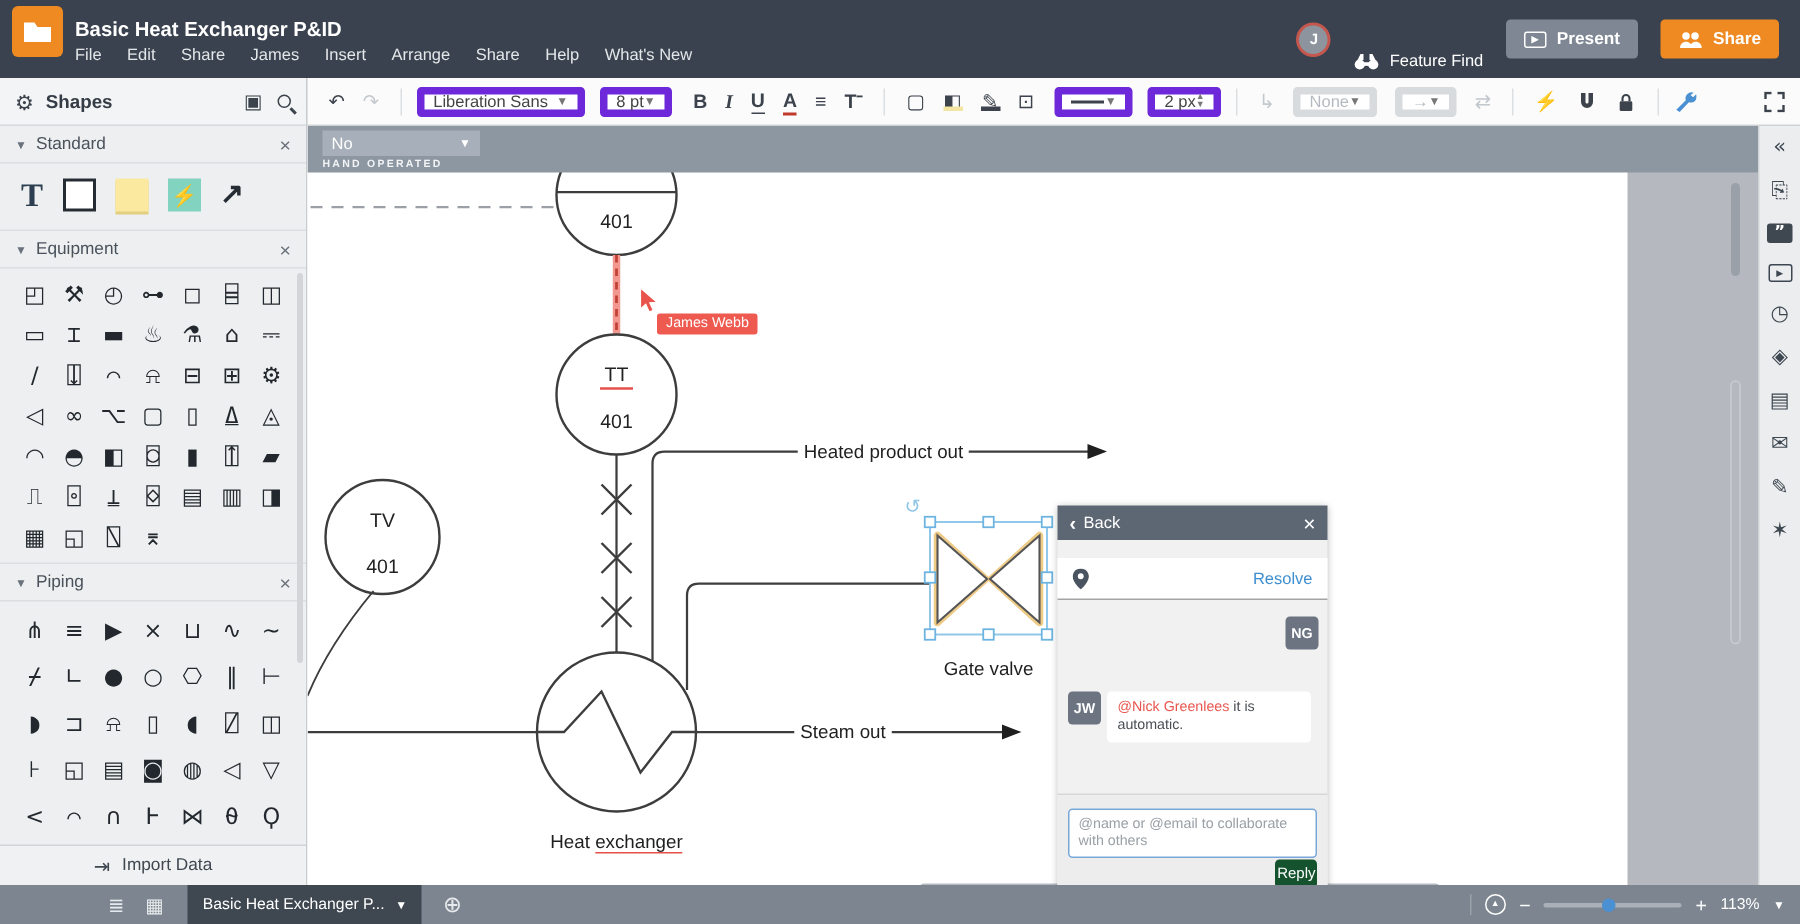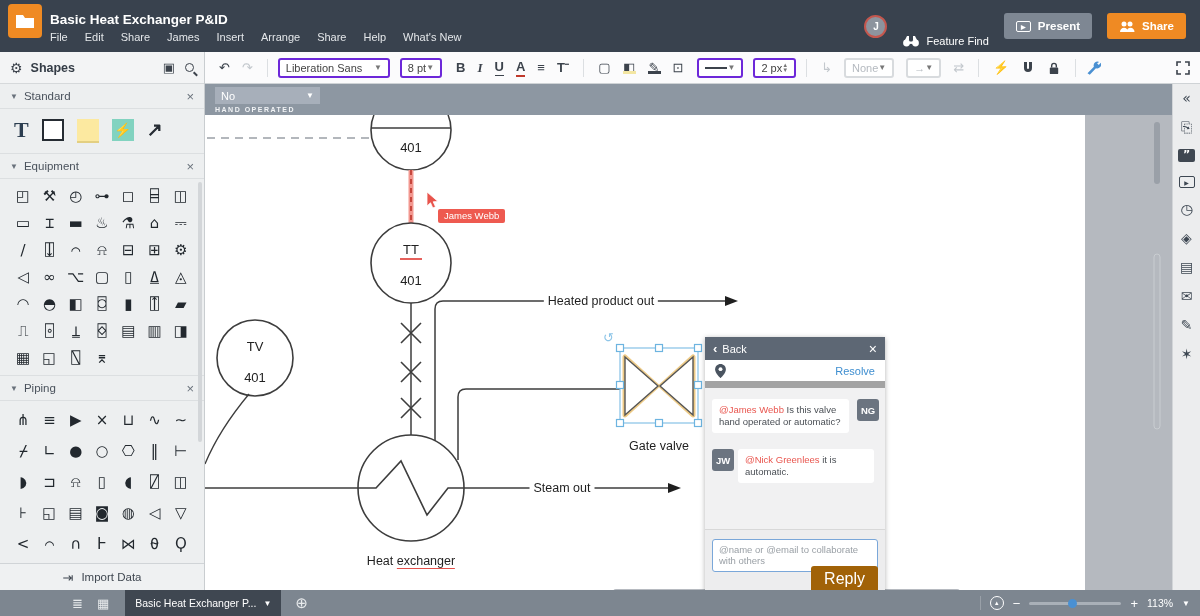--- a/index.html
+++ b/index.html
@@ -51,21 +51,21 @@
 
   
   .rightcol { flex:1; display:flex; flex-direction:column; min-width:0; }
 
   
   .toolbar { height:32px; background:#fbfbfc; border-bottom:1px solid #cfd3d6; display:flex; align-items:center; padding:0 10px; gap:10px; color:#3c434c; flex:0 0 auto; font-size:13px; }
   .tb-group { display:flex; align-items:center; gap:12px; padding:0 4px; }
   .tb-sep { width:1px; height:18px; background:#dcdfe2; }
   .tb-ic { cursor:pointer; line-height:16px; }
   .tb-ic.dim { color:#c3c8cd; }
-  .tb-select { border:2px solid #6d28d9; border-radius:3px; height:20px; font-size:11px; padding:0 6px; display:flex; align-items:center; gap:0; color:#444; background:#fff; cursor:pointer; }
+  .tb-select { border:5px solid #6d28d9; border-radius:3px; height:20px; font-size:11px; padding:0 6px; display:flex; align-items:center; gap:0; color:#444; background:#fff; cursor:pointer; }
   .tb-select .car { font-size:8px; color:#777; }
   .fontbox { width:112px; justify-content:space-between; }
   .u-line { border-bottom:1.5px solid #3c434c; }
   .a-red { border-bottom:2px solid #c0392b; }
   .linesw { display:inline-block; width:22px; border-top:2px solid #3c434c; }
   .spin { display:flex; flex-direction:column; font-size:6px; line-height:5px; color:#777; }
   .dis { border-color:#d8dbde; color:#b5bac0; }
   .fillbar { display:inline-block; width:13px; height:3px; background:#f3e6a2; margin-top:-2px; }
   .pencilbar { display:inline-block; width:13px; height:3px; background:#3c434c; margin-top:-2px; }
   .icol { display:flex; flex-direction:column; align-items:center; line-height:11px; }
@@ -86,34 +86,34 @@
   .jw-tag { position:absolute; left:233px; top:125px; background:#ee5a50; color:#fff; font-size:9.5px; padding:1px 6px 2px; border-radius:2px; z-index:3; white-space:nowrap; }
   .cursor-sv { position:absolute; left:221px; top:108px; z-index:3; }
   .rot-handle { position:absolute; left:398px; top:246px; z-index:3; color:#8fc6e8; font-size:13px; }
 
   
   .panel { position:absolute; left:500px; top:253px; width:180px; height:262px; background:#f1f1f2; z-index:6; box-shadow:0 1px 5px rgba(0,0,0,.3); display:flex; flex-direction:column; font-size:9.5px; }
   .p-head { height:23px; background:#5d6774; color:#fff; display:flex; align-items:center; padding:0 8px; gap:6px; flex:0 0 auto; }
   .p-back { display:flex; align-items:center; gap:5px; font-size:11px; cursor:pointer; }
   .p-back .chev { font-size:13px; font-weight:bold; }
   .p-x { margin-left:auto; font-size:14px; cursor:pointer; }
-  .p-sub { height:28px; background:#fff; border-bottom:7px solid #a3a3a3; display:flex; align-items:center; padding:0 10px; flex:0 0 auto; }
+  .p-sub { height:28px; background:#fff; border-bottom:1px solid #a3a3a3; display:flex; align-items:center; padding:0 10px; flex:0 0 auto;margin-top:12px; }
   .p-resolve { margin-left:auto; color:#3e8ed0; font-size:11px; cursor:pointer; }
   .p-body { flex:1; position:relative; }
   .bubble { position:absolute; background:#fff; border-radius:3px; padding:5px 7px; color:#4a4f55; line-height:12px; }
   .b1 { left:7px; top:11px; width:137px; }
   .b2 { left:33px; top:61px; right:11px; }
   .mention { color:#e9564f; }
   .cavatar { position:absolute; width:22px; height:22px; background:#6b7480; color:#fff; border-radius:3px; font-size:9.5px; font-weight:bold; display:flex; align-items:center; justify-content:center; }
   .av1 { right:6px; top:11px; }
   .av2 { left:7px; top:61px; }
   .p-input { flex:0 0 auto; height:70px; background:#ededee; border-top:1px solid #d8d8d8; position:relative; }
   .p-input textarea { position:absolute; left:7px; top:9px; width:166px; height:33px; border:1px solid #7aa7d9; border-radius:3px; font-family:"Liberation Sans",sans-serif; font-size:9.5px; padding:4px 6px; color:#555; resize:none; outline:none; }
   .p-input textarea::placeholder { color:#9aa0a6; }
-  .p-reply { position:absolute; right:7px; bottom:7px; background:#a16207; color:#fff; font-size:16px; padding:4px 13px; border-radius:3px; cursor:pointer; }
+  .p-reply { position:absolute; right:7px; bottom:7px; background:#14532d; color:#fff; font-size:10px; padding:4px 1px; border-radius:3px; cursor:pointer; }
 
   
   .dock { width:28px; background:#ecedee; border-left:1px solid #d2d5d8; display:flex; flex-direction:column; align-items:center; padding-top:7px; gap:14px; color:#3d4752; font-size:14px; flex:0 0 auto; }
   .dock-ic { cursor:pointer; line-height:15px; font-family:"DejaVu Sans","DejaVu Sans Mono",sans-serif; }
   .dark-chip { background:#3f4751; color:#fff; width:17px; height:13px; border-radius:2px; font-size:11px; line-height:11px; text-align:center; font-weight:bold; }
   .boxed { border:1.4px solid #3d4752; border-radius:2px; width:16px; height:12px; font-size:6px; display:flex; align-items:center; justify-content:center; }
 
   
   .bottombar { height:26px; background:#7d8690; display:flex; align-items:center; color:#fff; flex:0 0 auto; }
   .bb-left { display:flex; align-items:center; padding-left:72px; gap:14px; height:100%; }
@@ -459,21 +459,21 @@
                   <rect x="450.5" y="335.5" width="7" height="7"></rect>
                   <rect x="489.5" y="335.5" width="7" height="7"></rect>
               </g>
             </g>
 
             <rect x="949" y="38" width="6" height="62" rx="3" fill="#9aa0a8"></rect>
             <rect x="949" y="170" width="6" height="175" rx="3" fill="none" stroke="#c9cdd1"></rect>
             <rect x="408" y="505" width="347" height="6" rx="3" fill="#b6bac0"></rect>
           </svg>
 
-          <div class="dlabel" style="left:396px; top:217px;">Heated product out</div>
+          <div class="dlabel" style="left:384px; top:217px;">Heated product out</div>
           <div class="dlabel" style="left:357px; top:404px;">Steam out</div>
           <div class="dlabel nobg" style="left:206px; top:477px;"><span>Heat</span>&nbsp;<span class="red-underline">exchanger</span></div>
           <div class="dlabel nobg" style="left:454px; top:362px;">Gate valve</div>
           <span class="rot-handle">↺</span>
 
           <svg class="cursor-sv" width="13" height="17" viewBox="0 0 13 17">
             <polygon points="1,0 1,14 4.5,10.8 6.8,16 9.5,14.8 7.2,9.8 12,9.5" fill="#e8544c" stroke="#fff" stroke-width="0.8"></polygon>
           </svg>
           <div class="jw-tag">James Webb</div>
 
@@ -494,23 +494,20 @@
               <span class="p-x">×</span>
             </div>
             <div class="p-sub">
               <svg width="11" height="14" viewBox="0 0 10 13">
                 <path d="M5 0C2.2 0 0 2.2 0 5c0 3.7 5 8 5 8s5-4.3 5-8C10 2.2 7.8 0 5 0z" fill="#4a5460"></path>
                 <circle cx="5" cy="4.8" r="1.8" fill="#fff"></circle>
               </svg>
               <span class="p-resolve">Resolve</span>
             </div>
             <div class="p-body">
-              <div class="bubble b1">
-                <span class="mention">@James Webb</span><span> Is this valve hand operated or automatic?</span>
-              </div>
               <div class="cavatar av1">NG</div>
               <div class="cavatar av2">JW</div>
               <div class="bubble b2">
                 <span class="mention">@Nick Greenlees</span><span> it is automatic.</span>
               </div>
             </div>
             <div class="p-input">
               <textarea placeholder="@name or @email to collaborate with others" style=""></textarea>
               <span class="p-reply">Reply</span>
             </div>

